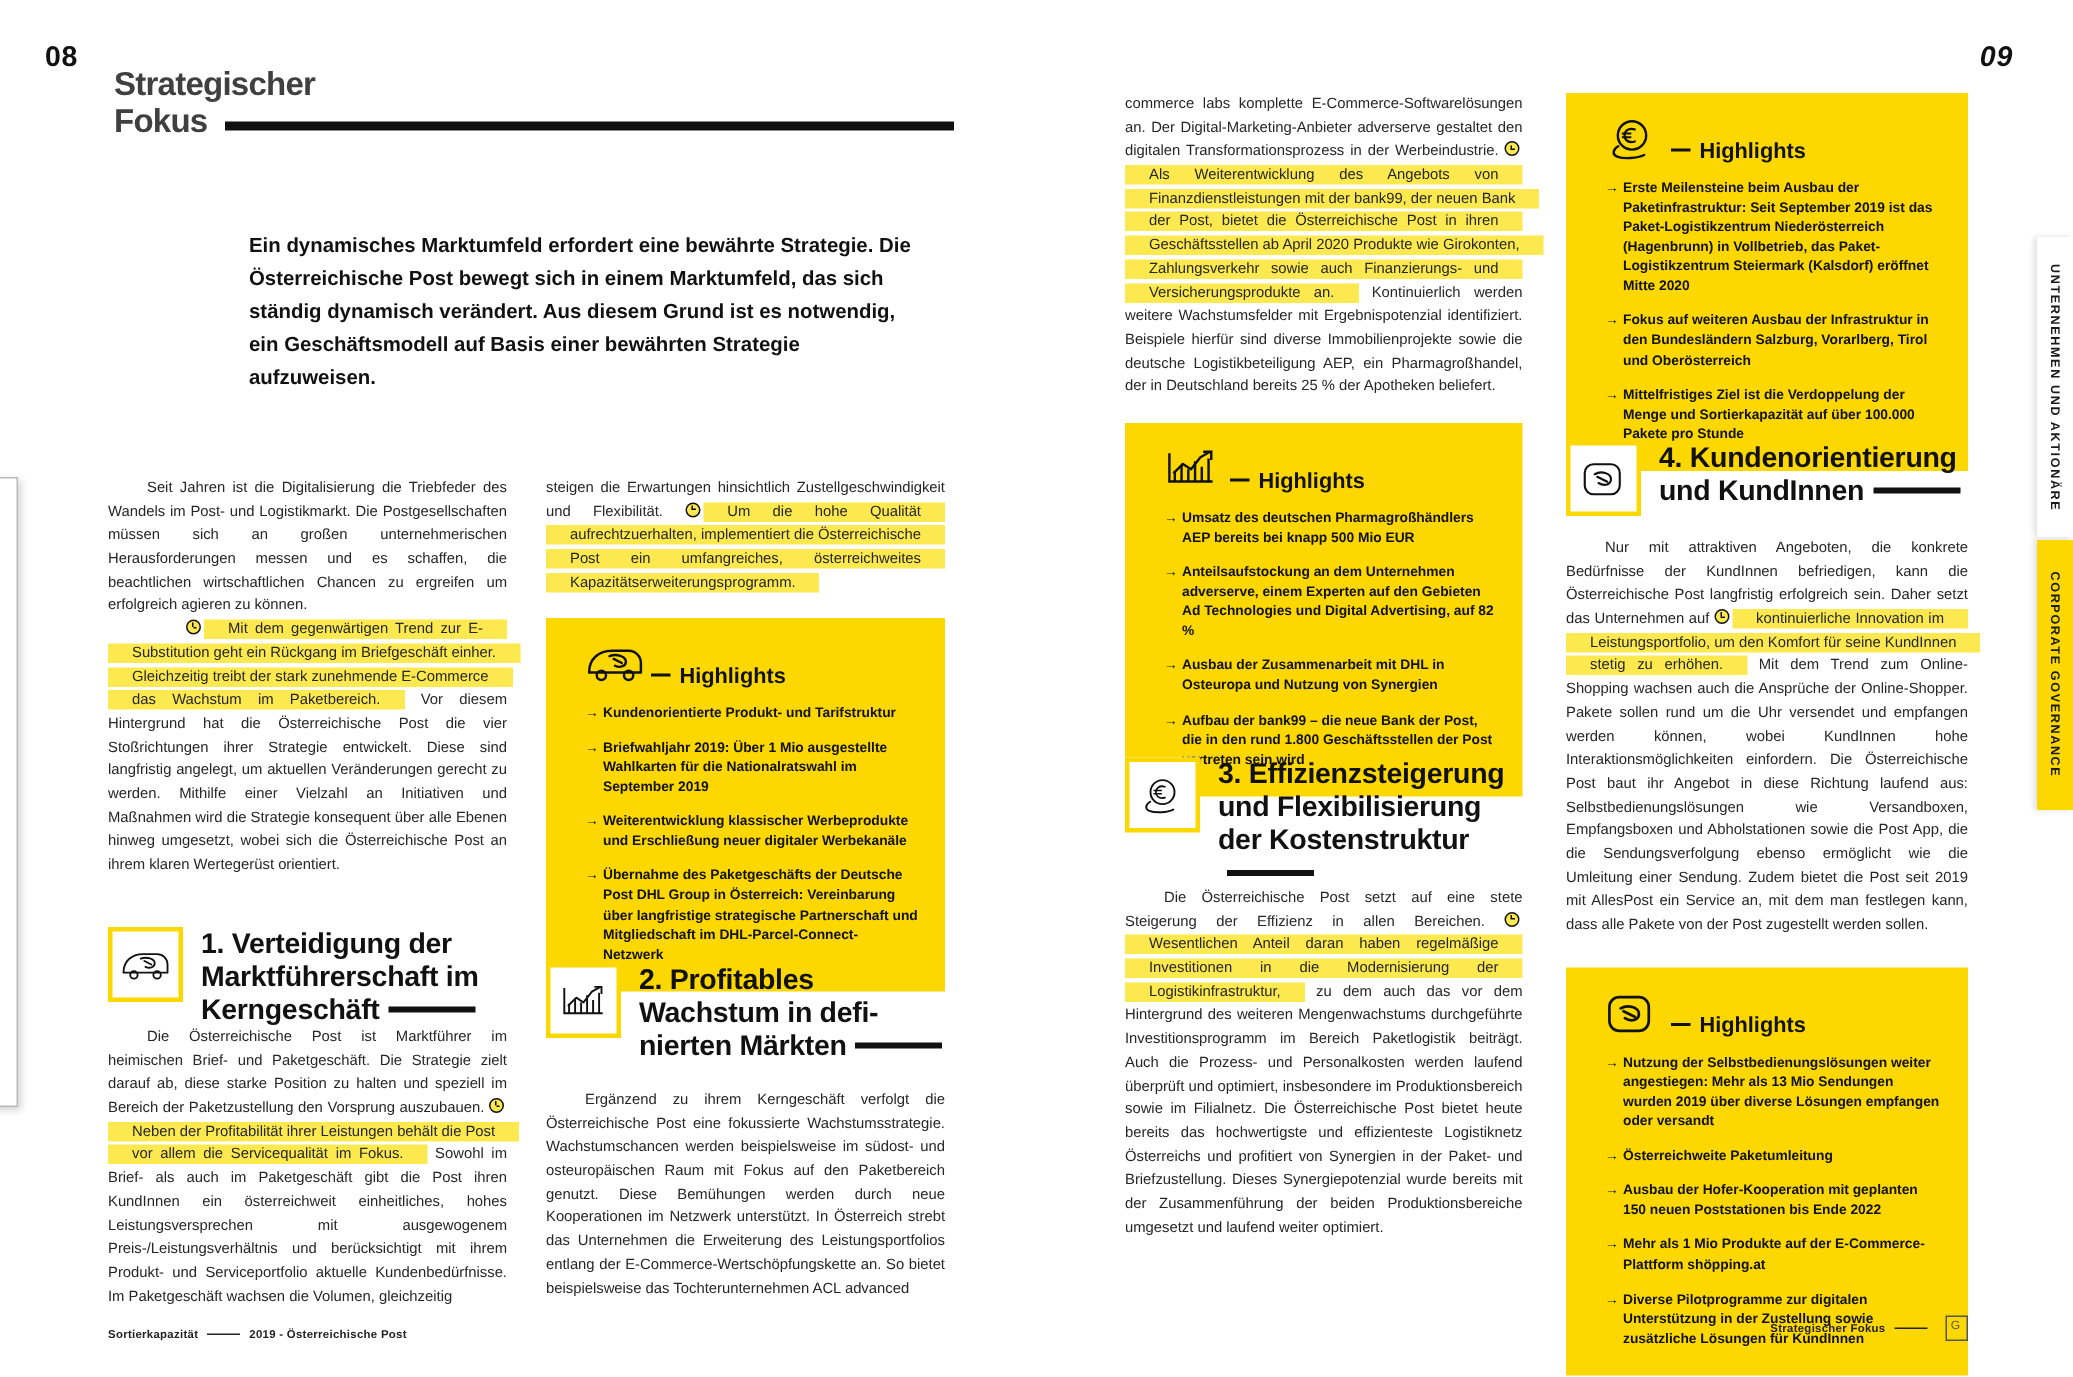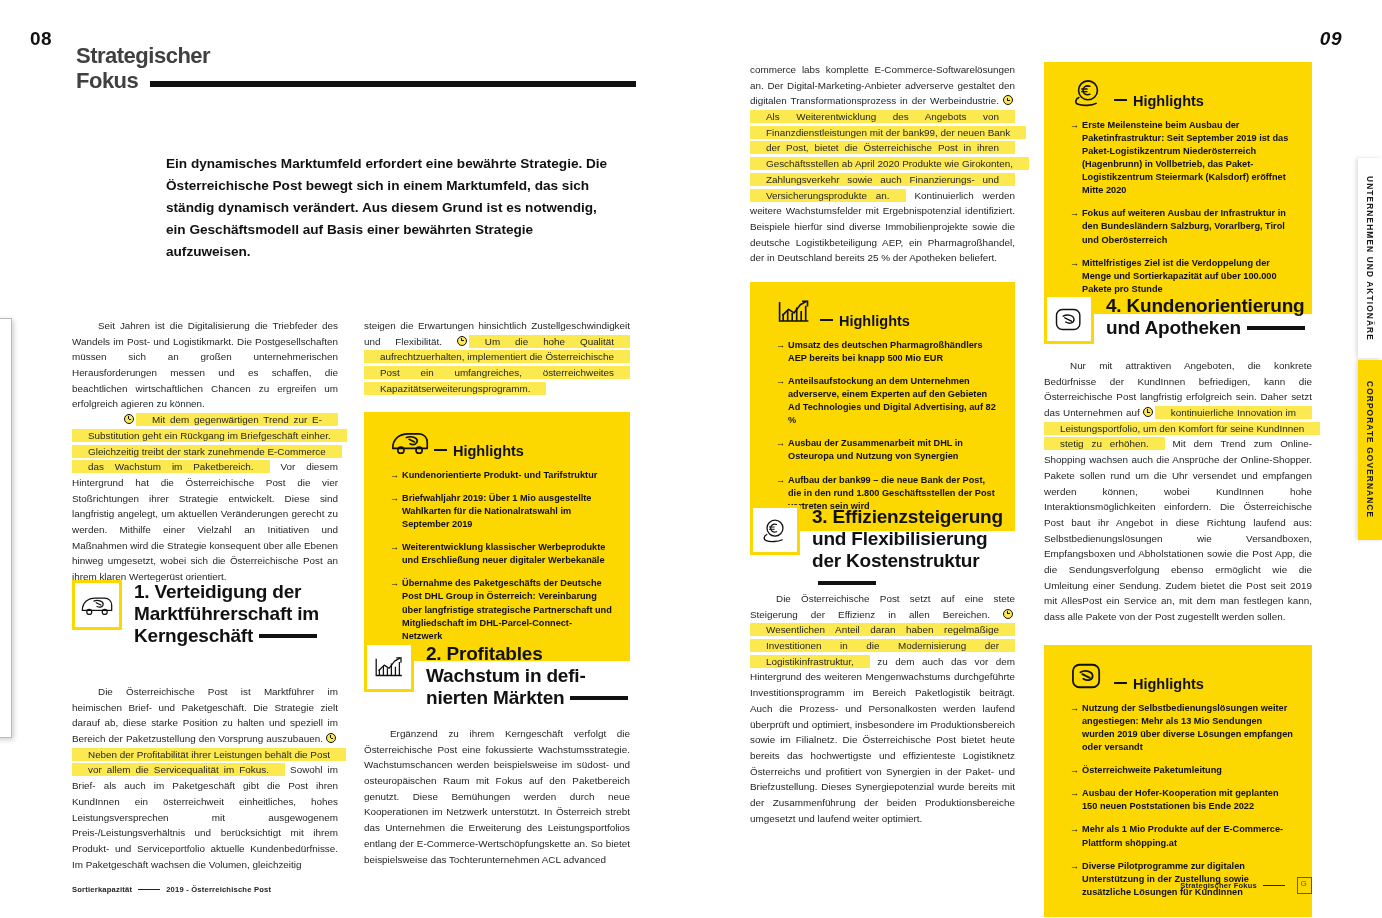--- a/index.html
+++ b/index.html
@@ -67,21 +67,21 @@
     position:relative;padding-left:12px;margin-bottom:10px;
     font-size:9.2px;line-height:1.42;font-weight:bold;color:#111;
   }
   .hlist li:last-child{margin-bottom:0;}
   .hlist li::before{
     content:"\2192";position:absolute;left:0;top:0;font-weight:bold;font-size:9.2px;
   }
 
   
   .sec{position:absolute;display:flex;gap:12px;align-items:flex-start;}
-  #sec1{left:72px;top:580px;width:270px;}
+  #sec1{left:72px;top:618px;width:270px;}
   #sec2{left:364px;top:642px;width:270px;}
   #sec3{left:750px;top:505px;width:268px;}
   #sec4{left:1044px;top:294px;width:272px;}
   .sec-icon{
     width:50px;height:50px;flex:0 0 50px;border:3px solid #fcd700;box-sizing:border-box;
     display:flex;align-items:center;justify-content:center;background:#fff;
   }
   .sec-title{
     font-size:19px;font-weight:bold;line-height:1.16;color:#111;letter-spacing:-.2px;
     margin:0;padding-top:1px;
@@ -307,21 +307,21 @@
   <div class="sec" id="sec4">
     <div class="sec-icon">
       <svg viewBox="0 0 36 32" width="30" height="27">
         <rect x="3" y="4" width="28" height="24" rx="7" fill="none" stroke="#111" stroke-width="1.7"></rect>
         <path d="M11 12 C16 9 24 11 24 16 C24 20 19 22 14 19" fill="none" stroke="#111" stroke-width="1.7" stroke-linecap="round"></path>
         <path d="M13 14 L21 18" fill="none" stroke="#111" stroke-width="1.7" stroke-linecap="round"></path>
       </svg>
     </div>
     <h2 class="sec-title">
       <span>4. Kundenorientierung</span><br>
-      <span>und Apotheken</span><span class="rule"></span>
+      <span>und KundInnen</span><span class="rule"></span>
     </h2>
   </div>
   <div class="secbody" id="sec4body">
     <p><span>Nur mit attraktiven Angeboten, die konkrete Bedürfnisse der KundInnen befriedigen, kann die Österreichische Post langfristig erfolgreich sein. Daher setzt das Unternehmen auf </span><span class="clock"></span><span class="hl">kontinuierliche Innovation im Leistungsportfolio, um den Komfort für seine KundInnen stetig zu erhöhen.</span><span> Mit dem Trend zum Online-Shopping wachsen auch die Ansprüche der Online-Shopper. Pakete sollen rund um die Uhr versendet und empfangen werden können, wobei KundInnen hohe Interaktionsmöglichkeiten einfordern. Die Österreichische Post baut ihr Angebot in diese Richtung laufend aus: Selbstbedienungslösungen wie Versandboxen, Empfangsboxen und Abholstationen sowie die Post App, die die Sendungsverfolgung ebenso ermöglicht wie die Umleitung einer Sendung. Zudem bietet die Post seit 2019 mit AllesPost ein Service an, mit dem man festlegen kann, dass alle Pakete von der Post zugestellt werden sollen.</span></p>
   </div>
 
   <div class="tab" id="tab-white">UNTERNEHMEN UND AKTIONÄRE</div>
   <div class="tab" id="tab-yellow">CORPORATE GOVERNANCE</div>
 
   <div class="footer" id="footer-left">

